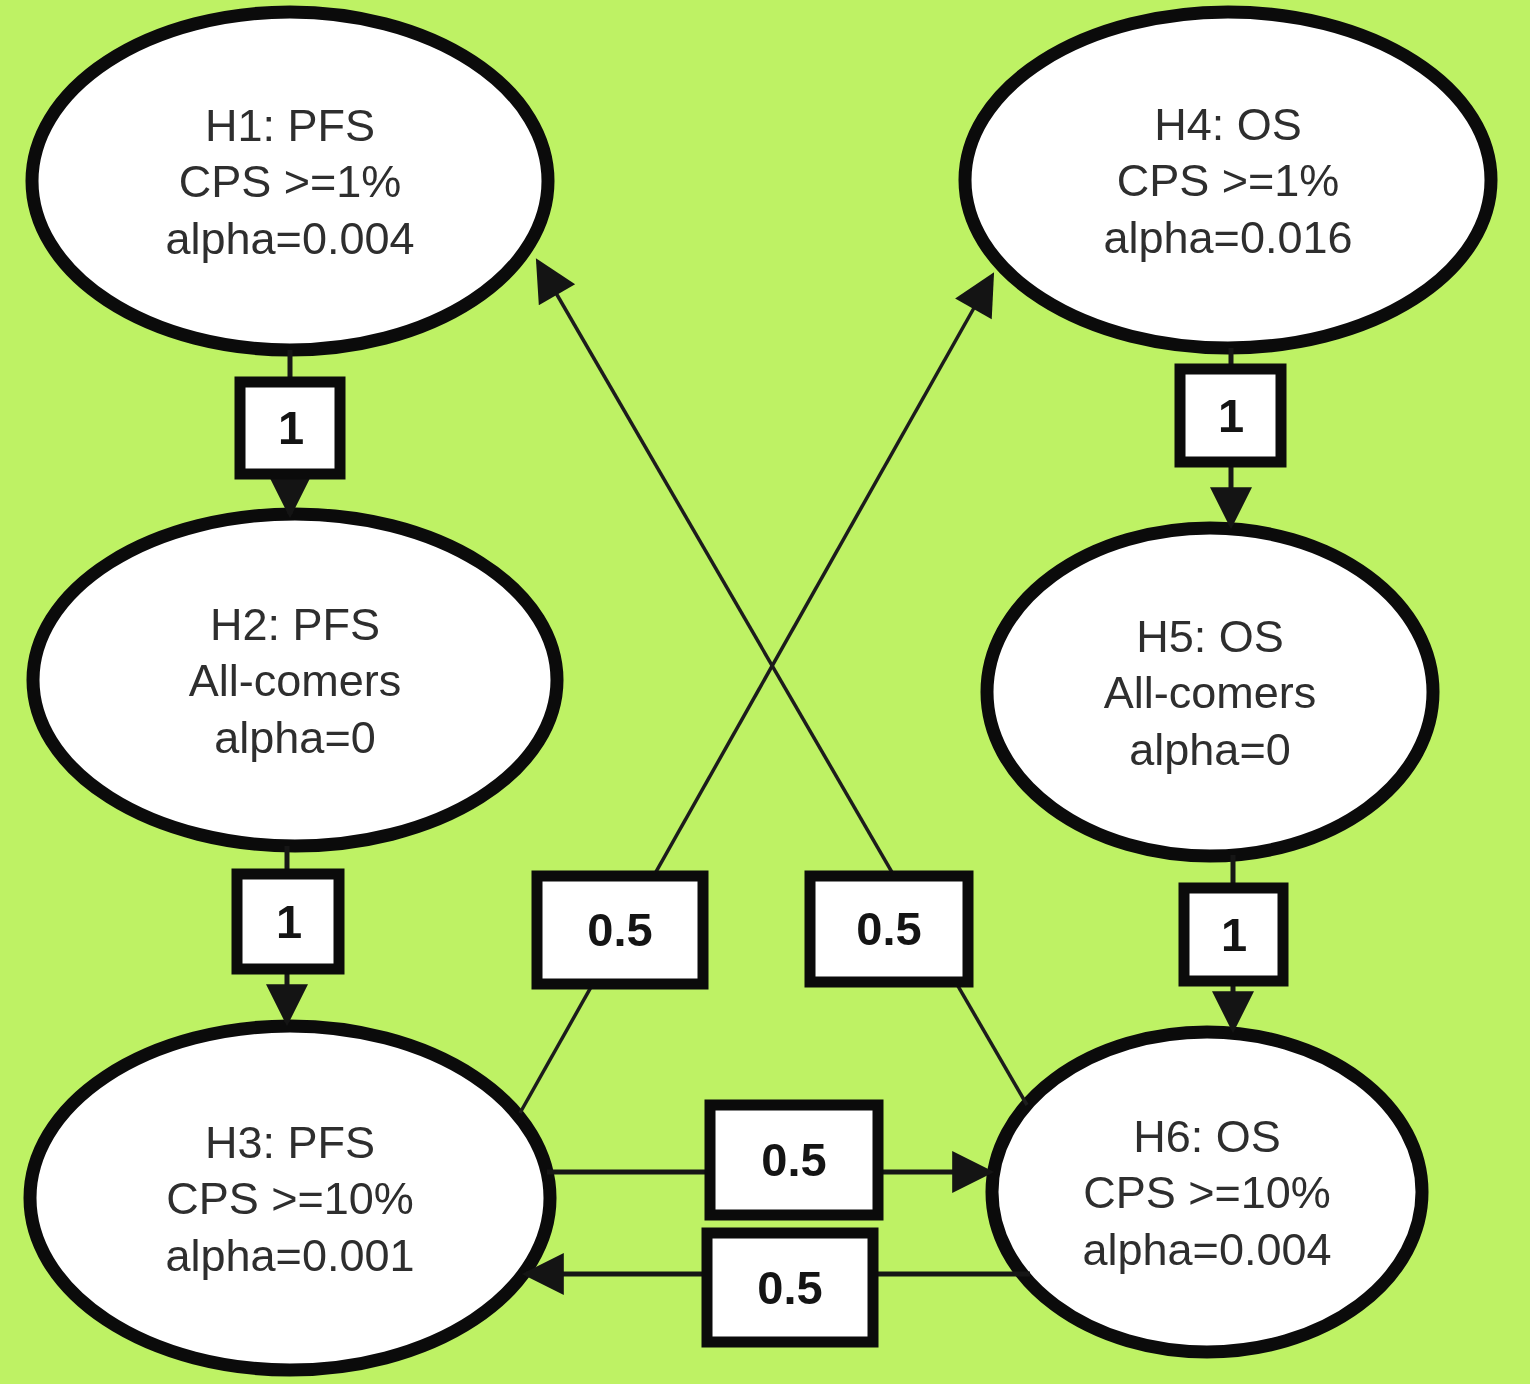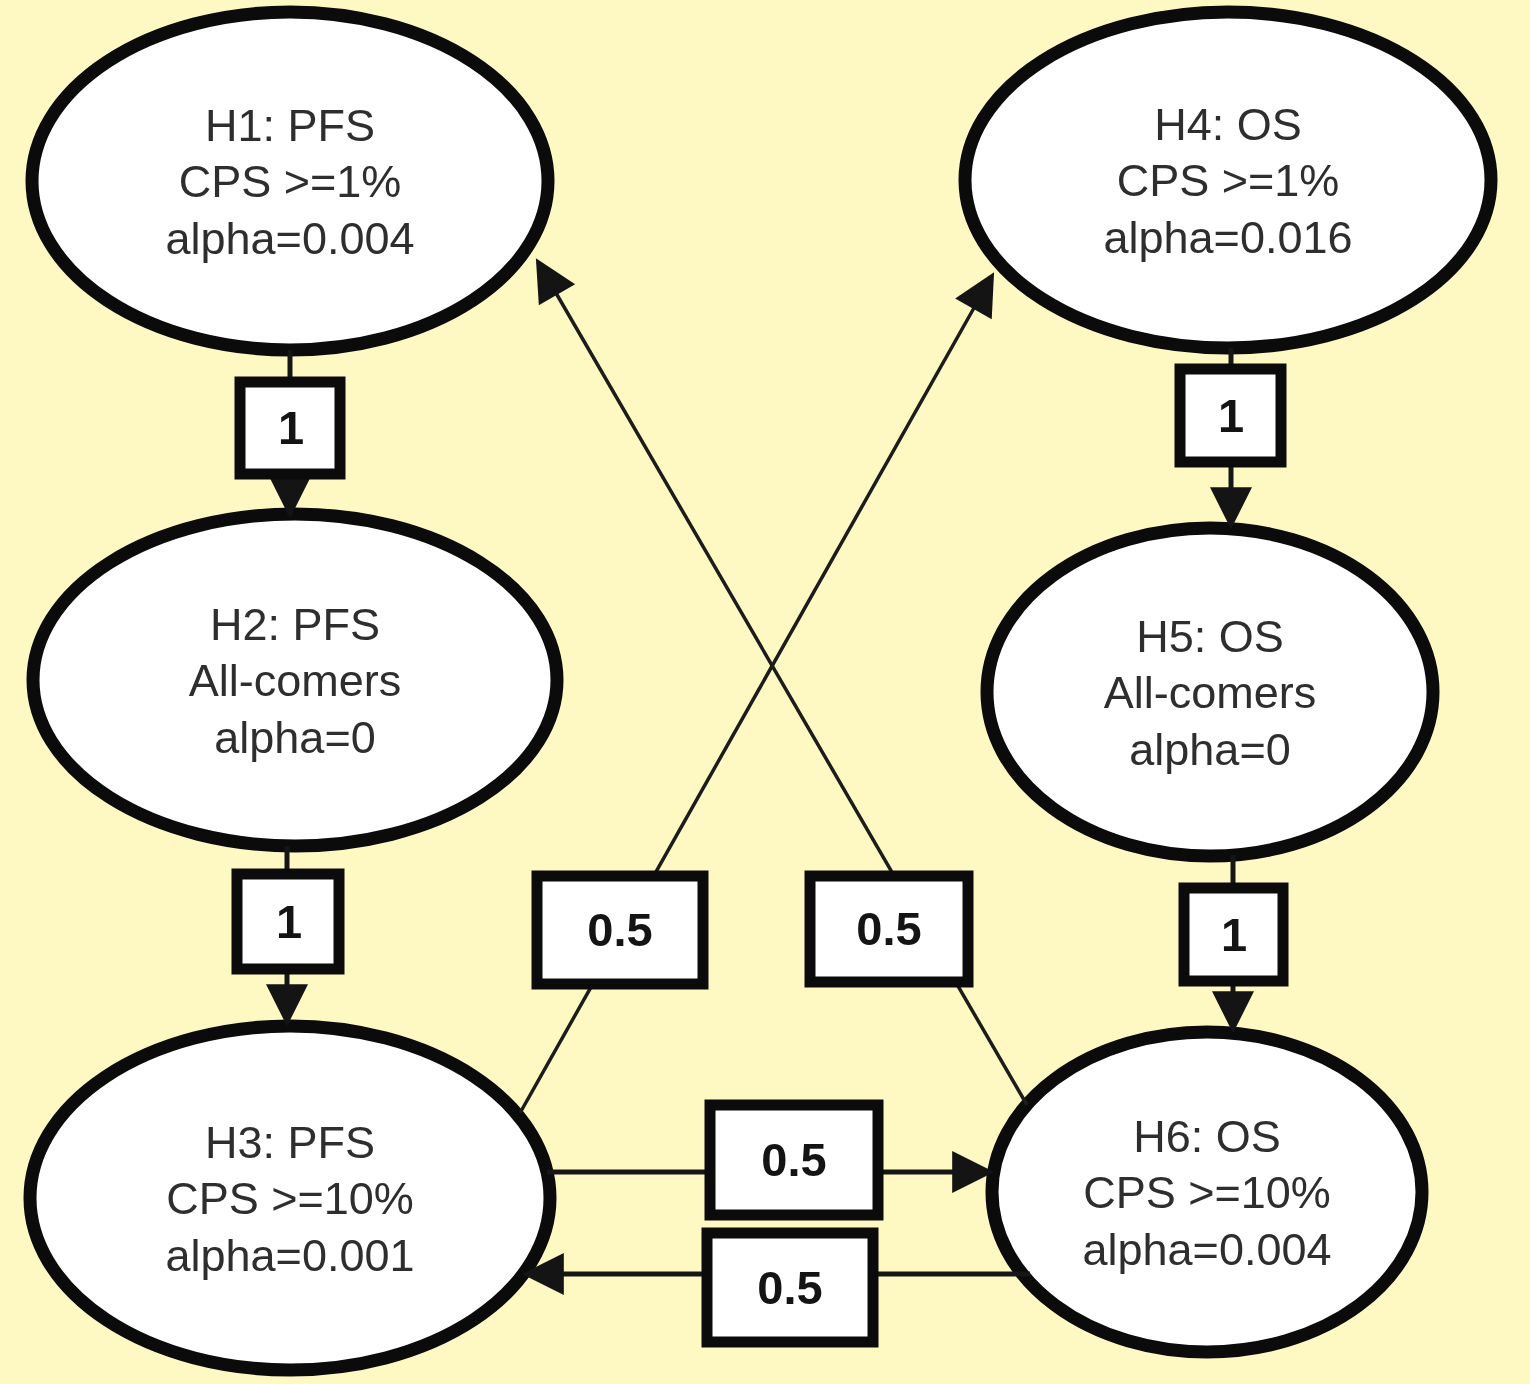--- a/index.html
+++ b/index.html
@@ -4,21 +4,21 @@
 <style>
   html, body {
     margin: 0;
     padding: 0;
     background: #ffffff;
   }
   .stage {
     position: relative;
     width: 1530px;
     height: 1384px;
-    background: #fef9c3;
+    background: #bef264;
     font-family: "Liberation Sans", sans-serif;
   }
   svg { display: block; }
   .node-shape {
     fill: #ffffff;
     stroke: #0b0b0b;
     stroke-width: 13;
   }
   .node-text {
     font-family: "Liberation Sans", sans-serif;

